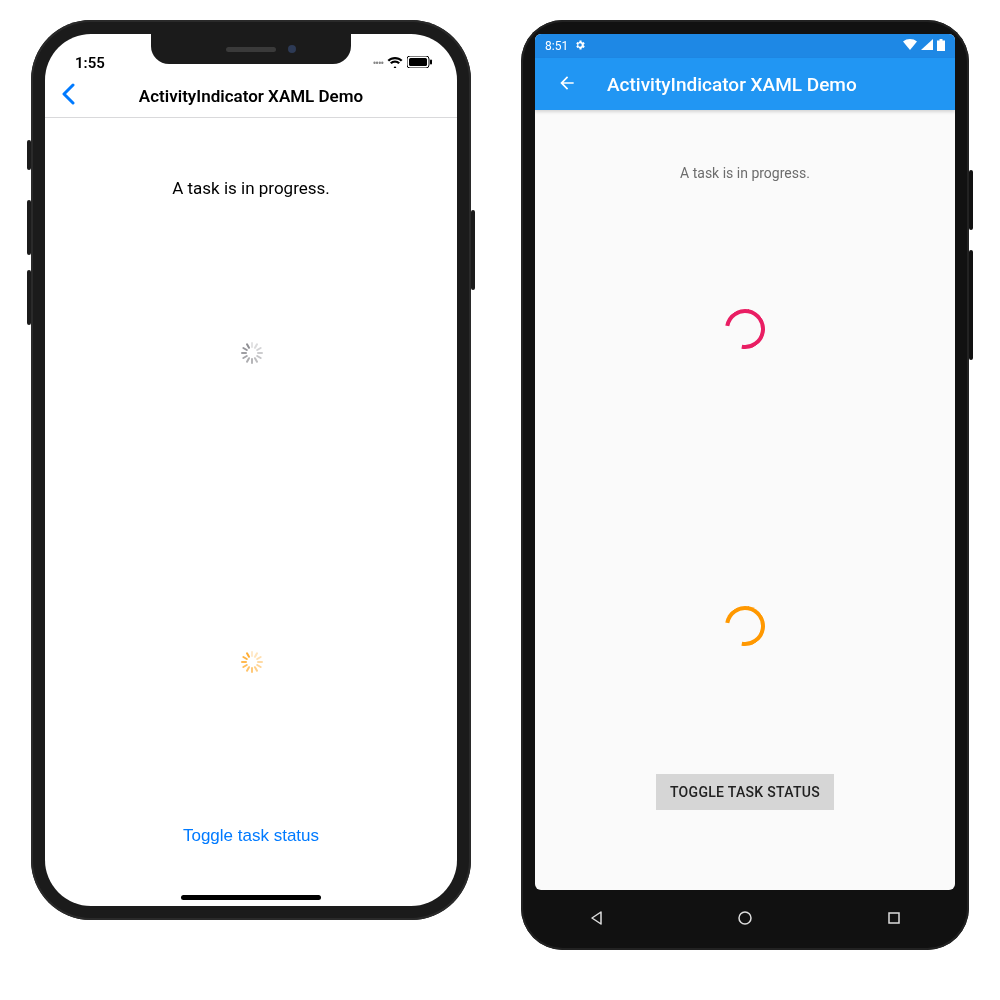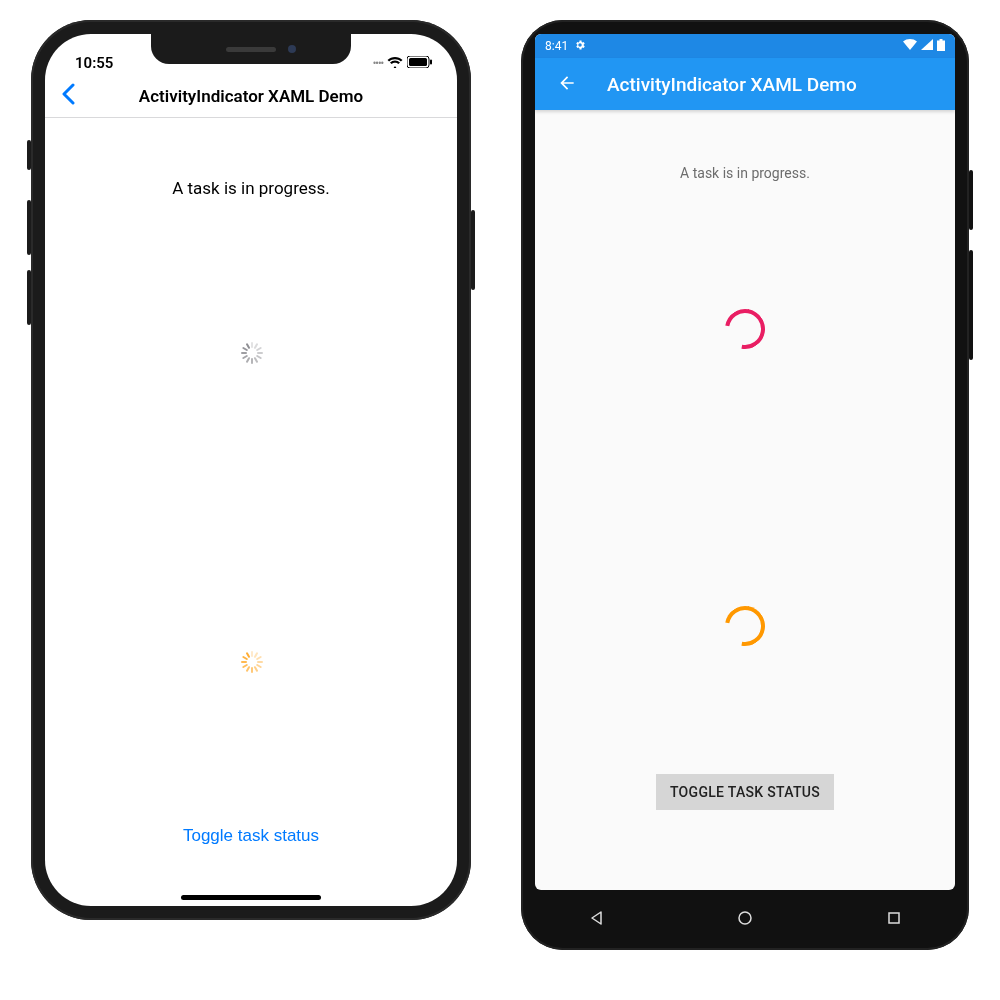--- a/index.html
+++ b/index.html
@@ -219,21 +219,21 @@
   <div class="side-btn ip-left3"></div>
   <div class="side-btn ip-right"></div>
 
   <div class="iphone-screen">
     <div class="iphone-notch">
       <div class="speaker"></div>
       <div class="cam"></div>
     </div>
 
     <div class="ios-statusbar">
-      <span>10:55</span>
+      <span>1:55</span>
       <div class="ios-status-right">
         <span class="ios-dots">••••</span>
         <span>
           <svg width="16" height="12" viewBox="0 0 16 12">
               <path d="M8 10.5a1.2 1.2 0 100 2.4 1.2 1.2 0 000-2.4zM3 6.5c2.8-2.7 7.2-2.7 10 0l-1.6 1.6c-1.9-1.8-4.9-1.8-6.8 0L3 6.5zM.5 4C4.6 0 11.4 0 15.5 4l-1.6 1.6C10.7 2.5 5.3 2.5 2.1 5.6L.5 4z" fill="#000"></path>
             </svg>
         </span>
         <span>
           <svg width="26" height="12" viewBox="0 0 26 12">
               <rect x="0" y="0" width="22" height="12" rx="3" fill="none" stroke="#000" stroke-width="1"></rect>
@@ -299,21 +299,21 @@
 <div class="android-frame">
   <div class="android-speaker"></div>
   <div class="android-cam"></div>
   <div class="side-btn an-right1"></div>
   <div class="side-btn an-right2"></div>
 
   <div class="android-screen">
 
     <div class="android-statusbar">
       <div class="android-status-left">
-        <span>8:41</span>
+        <span>8:51</span>
         <span>
           <svg width="12" height="12" viewBox="0 0 24 24" fill="#fff">
               <path d="M19.4 13a7.5 7.5 0 000-2l2-1.6-2-3.4-2.4 1a7.4 7.4 0 00-1.7-1L15 3h-4l-.4 2.9a7.4 7.4 0 00-1.7 1l-2.4-1-2 3.4L6.6 11a7.5 7.5 0 000 2l-2 1.6 2 3.4 2.4-1c.5.4 1.1.8 1.7 1L11 21h4l.4-2.9c.6-.3 1.2-.6 1.7-1l2.4 1 2-3.4-2-1.6zM12 15.5A3.5 3.5 0 1115.5 12 3.5 3.5 0 0112 15.5z"></path>
             </svg>
         </span>
       </div>
       <div class="android-status-right">
         <span>
           <svg width="14" height="11" viewBox="0 0 14 11" fill="#fff">
               <path d="M7 11 0 2.5C4 -0.8 10 -0.8 14 2.5z"></path>

